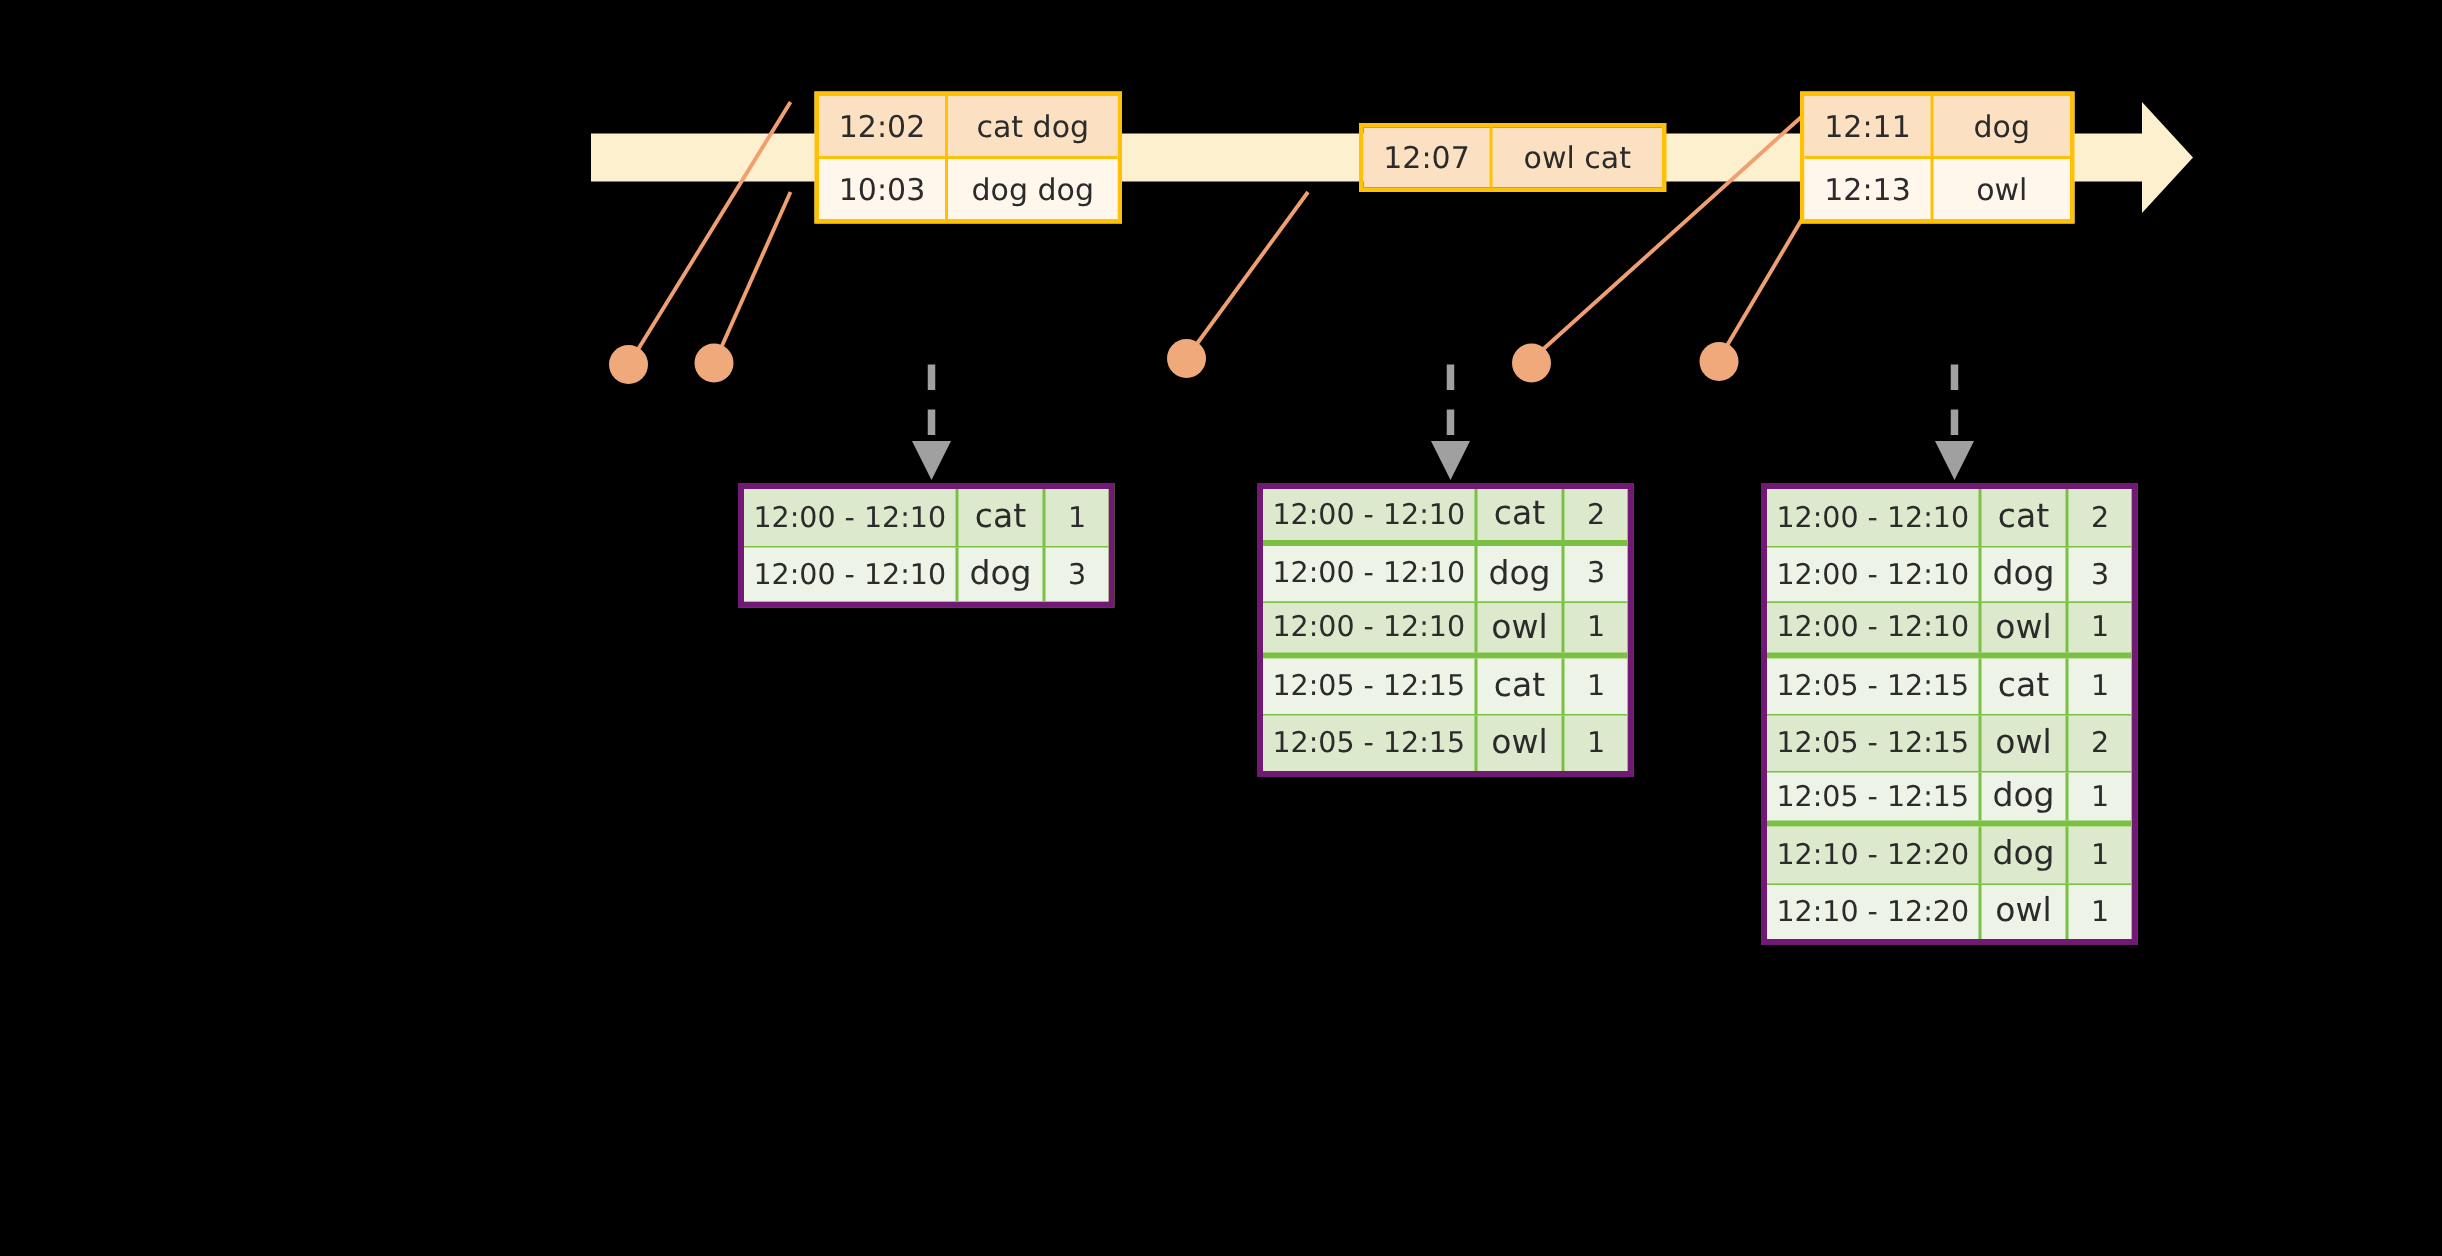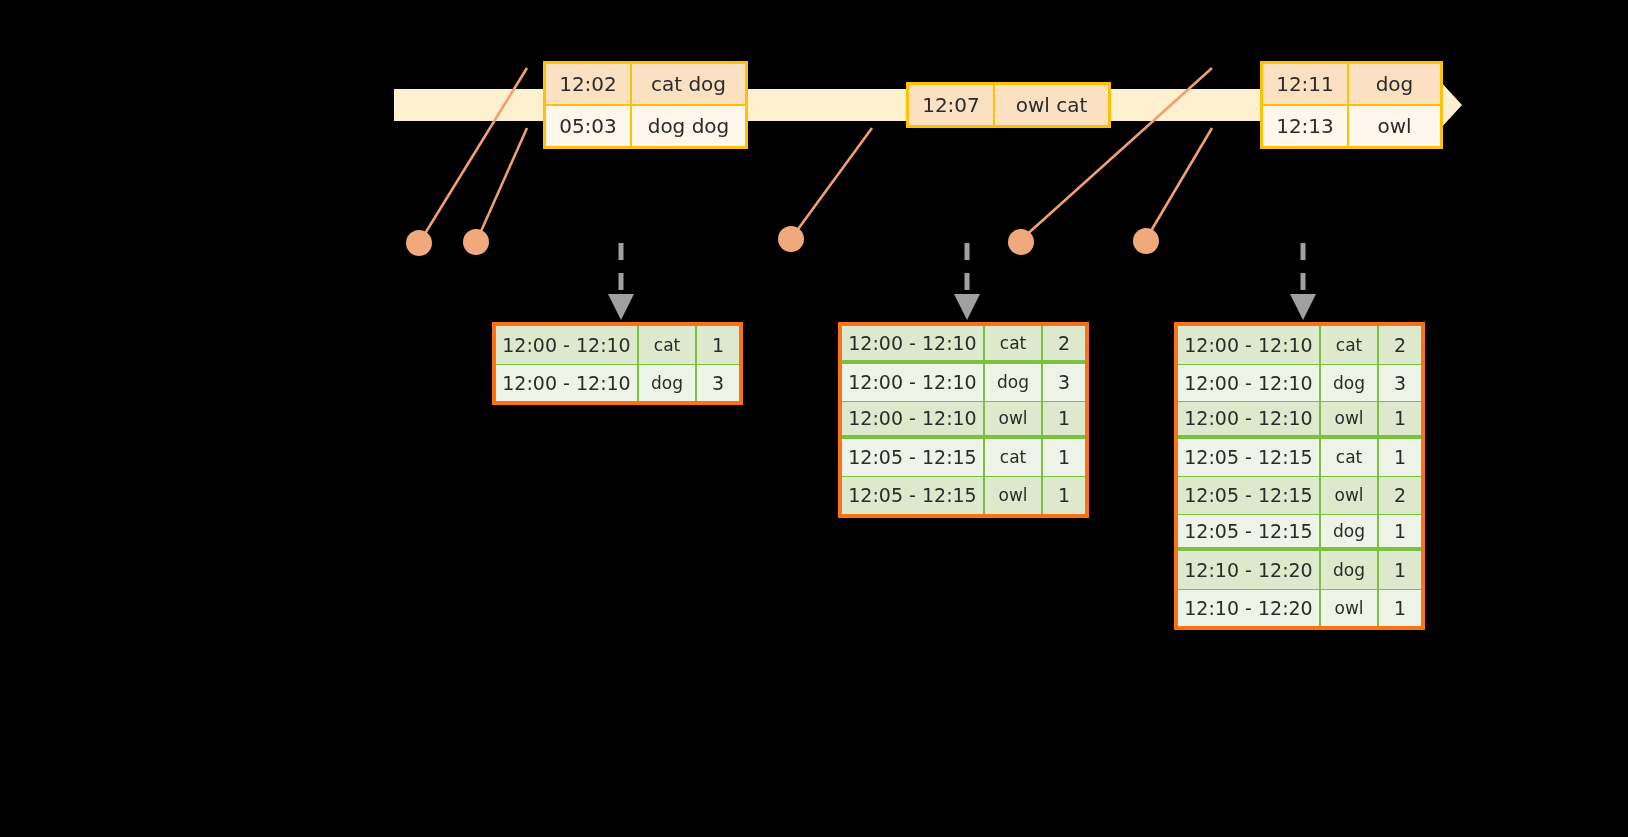--- a/index.html
+++ b/index.html
@@ -57,21 +57,21 @@
     font-size: 20px;
     color: #2b2b2b;
     padding: 0 12px;
     white-space: nowrap;
     box-sizing: border-box;
   }
 
   
   .result-table {
     position: absolute;
-    border: 4px solid #f97316;
+    border: 4px solid #701a75;
     box-sizing: border-box;
     background: #84cc16;
   }
   .rt-row {
     display: flex;
     flex-direction: row;
     height: 37.5px;
     box-sizing: border-box;
   }
   .rt-row.alt { background: #DCE9CC; }
@@ -87,21 +87,21 @@
     color: #2b2b2b;
     border-right: 2px solid #7AC143;
     box-sizing: border-box;
     white-space: nowrap;
   }
   .rt-key {
     width: 58px;
     display: flex;
     align-items: center;
     justify-content: center;
-    font-size: 17px;
+    font-size: 22px;
     color: #2b2b2b;
     border-right: 2px solid #7AC143;
     box-sizing: border-box;
   }
   .rt-cnt {
     width: 42px;
     display: flex;
     align-items: center;
     justify-content: center;
     font-size: 19px;
@@ -155,33 +155,33 @@
       </g>
     </g>
   </svg>
 
   <div class="event-box" style="left:543px; top:61px; width:205px;">
     <div class="event-row shade-a">
       <span class="ev-time">12:02</span>
       <span class="ev-words">cat dog</span>
     </div>
     <div class="event-row shade-b">
-      <span class="ev-time">05:03</span>
+      <span class="ev-time">10:03</span>
       <span class="ev-words">dog dog</span>
     </div>
   </div>
 
   <div class="event-box" style="left:906px; top:82px; width:205px;">
     <div class="event-row shade-a">
       <span class="ev-time">12:07</span>
       <span class="ev-words">owl cat</span>
     </div>
   </div>
 
-  <div class="event-box" style="left:1260px; top:61px; width:183px;">
+  <div class="event-box" style="left:1200px; top:61px; width:183px;">
     <div class="event-row shade-a">
       <span class="ev-time">12:11</span>
       <span class="ev-words">dog</span>
     </div>
     <div class="event-row shade-b">
       <span class="ev-time">12:13</span>
       <span class="ev-words">owl</span>
     </div>
   </div>
 

